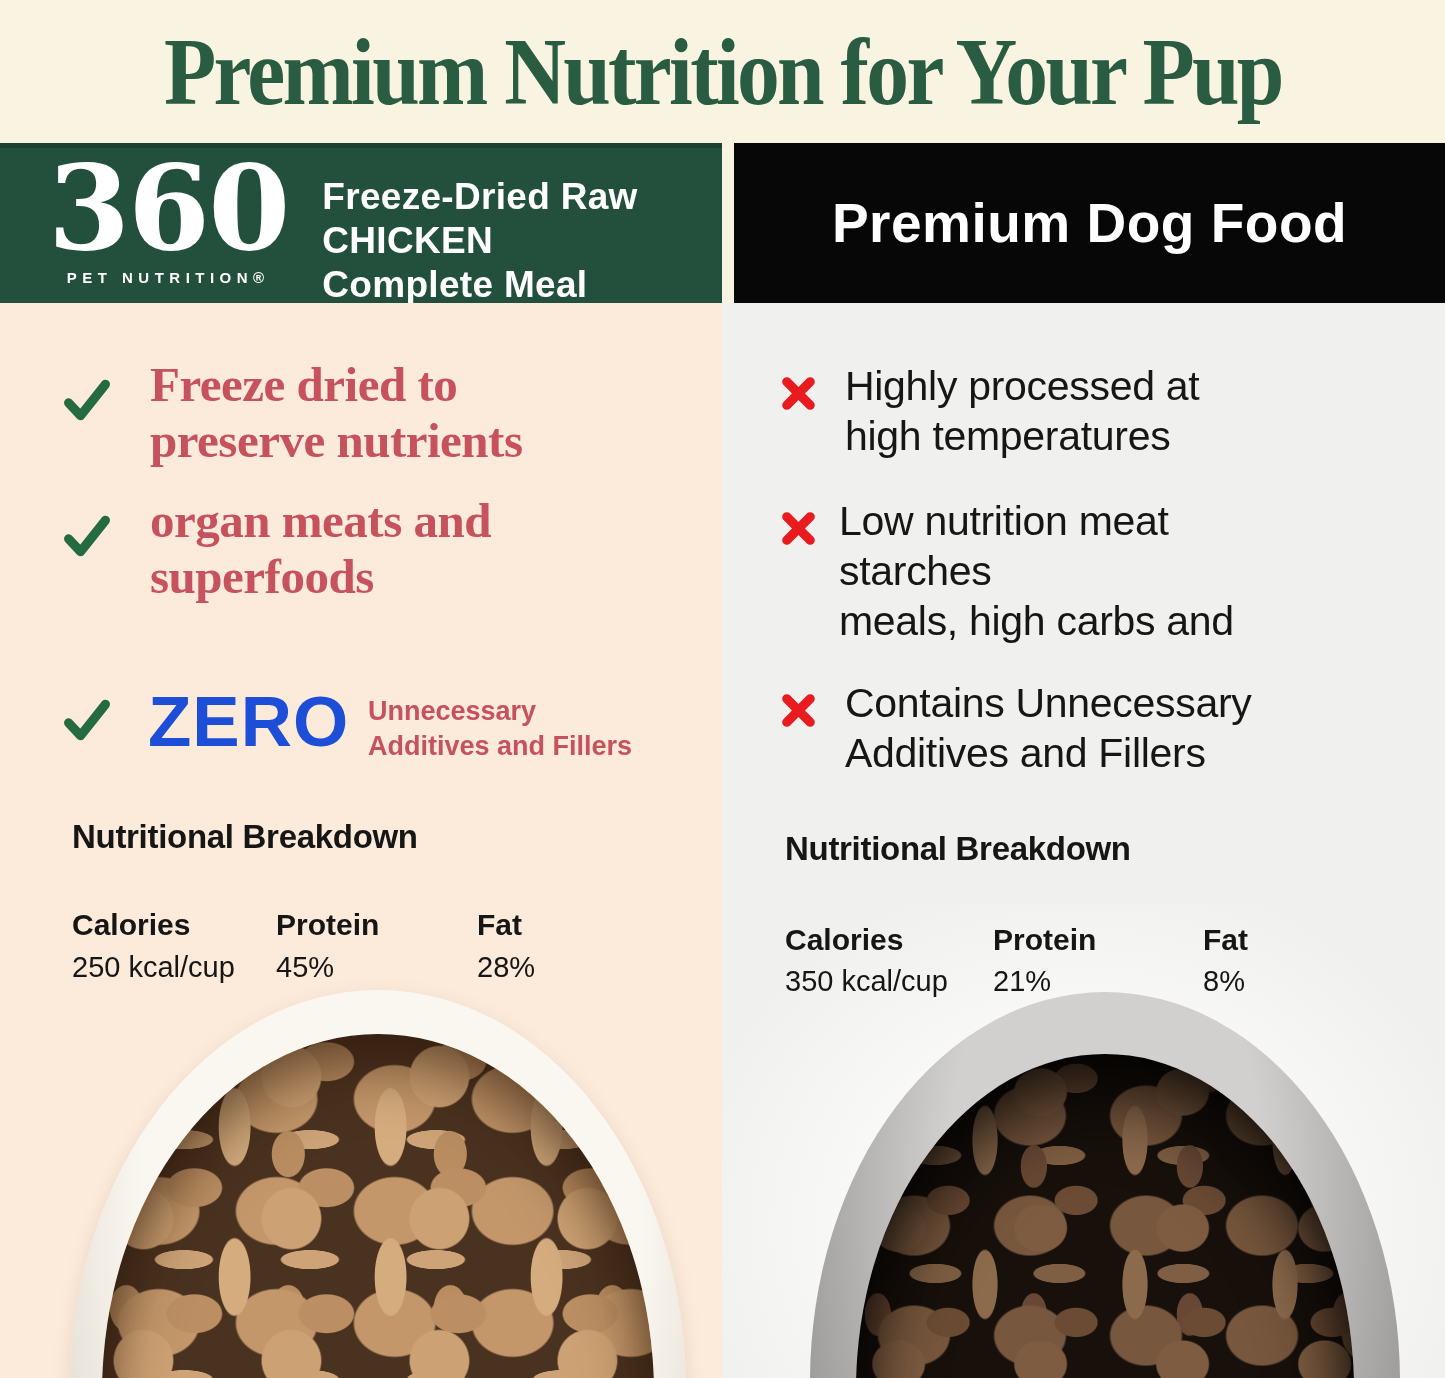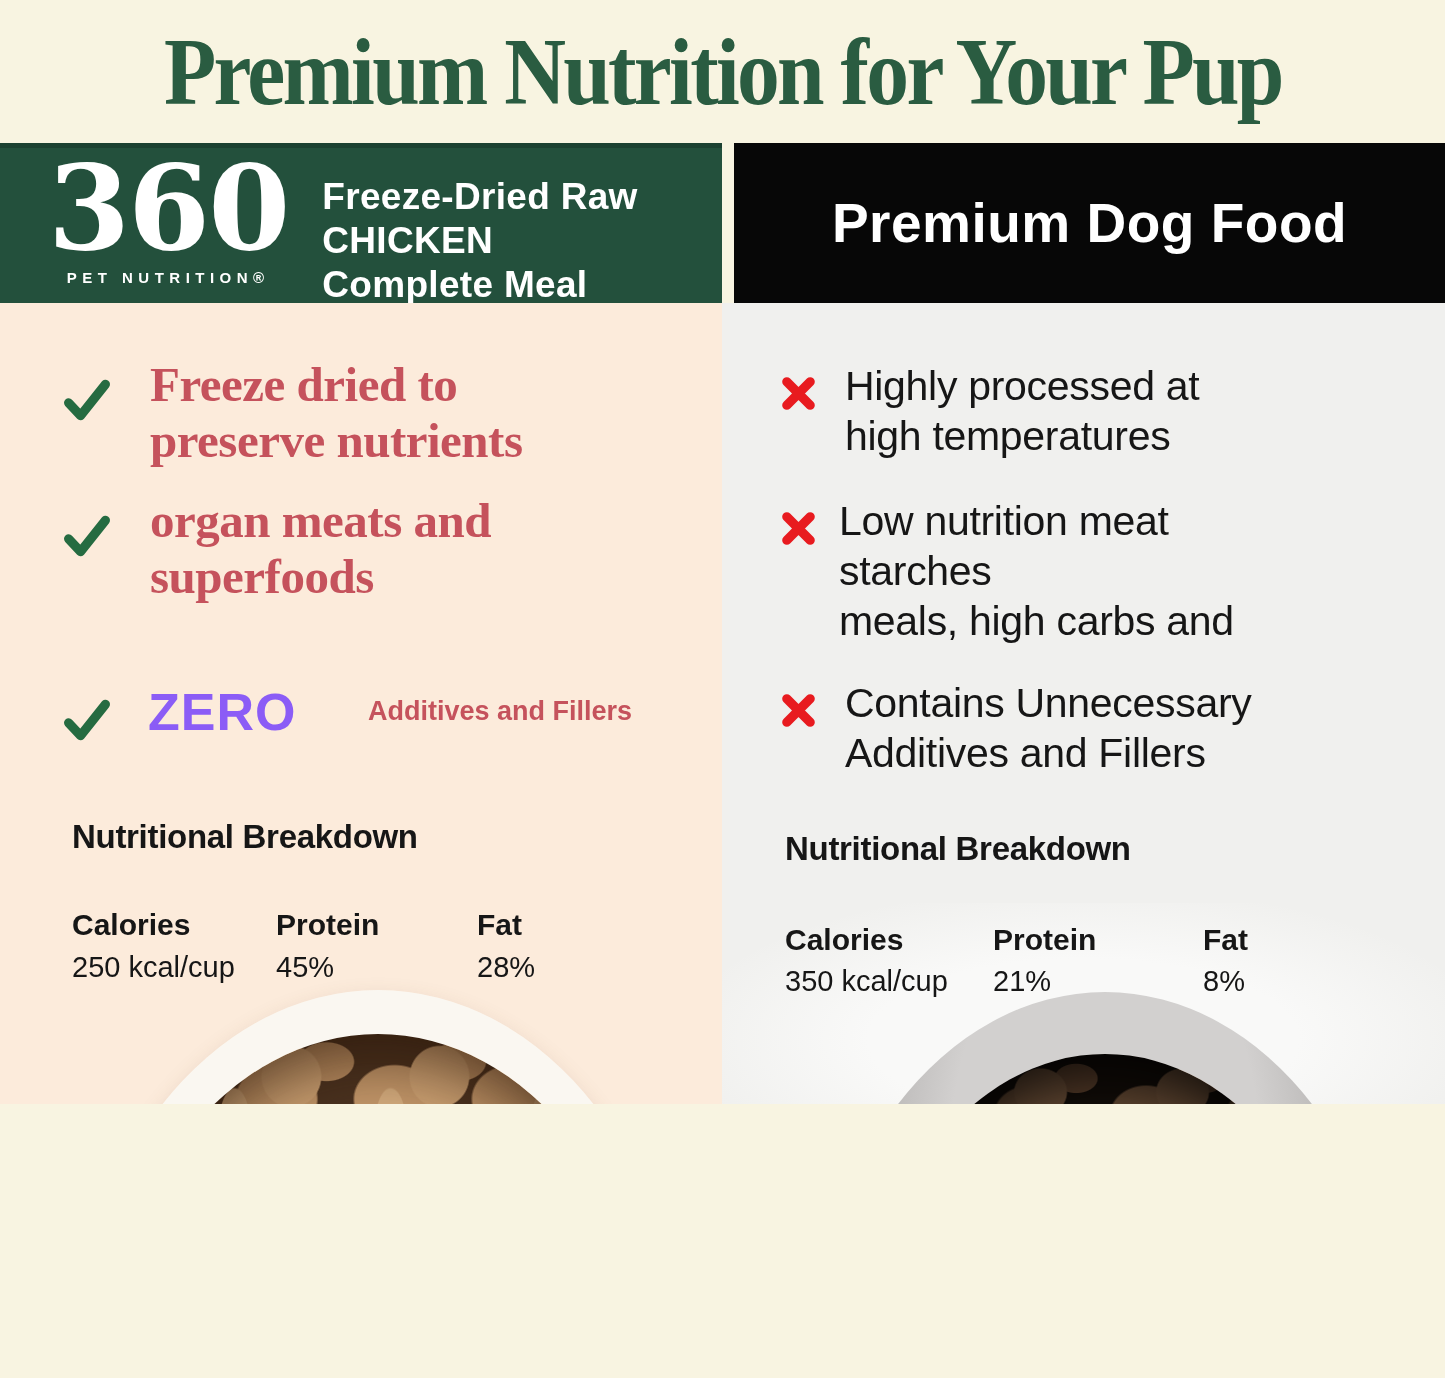--- a/index.html
+++ b/index.html
@@ -21,31 +21,31 @@
   .bar-left{width:722px;height:100%;background:#23503c;
     box-shadow:inset 0 5px 0 rgba(0,0,0,.18);
     display:flex;align-items:center;gap:34px;padding-left:48px;box-sizing:border-box;color:#fff;}
   .bar-right{flex:1;height:100%;background:#070707;display:flex;align-items:center;justify-content:center;color:#fff;}
   .logo{text-align:center;flex:0 0 auto;}
   .logo-number{font-family:"DejaVu Serif",serif;font-weight:bold;font-size:118px;line-height:.82;letter-spacing:-2px;}
   .logo-sub{font-size:15px;font-weight:bold;letter-spacing:5.5px;margin-top:12px;white-space:nowrap;}
   .product-name{font-weight:bold;font-size:37px;line-height:44px;letter-spacing:.3px;margin-top:36px;}
   .competitor-title{font-weight:bold;font-size:55px;letter-spacing:.5px;}
   
-  .columns{position:absolute;left:0;top:303px;width:100%;height:801px;display:flex;text-decoration:underline;}
+  .columns{position:absolute;left:0;top:303px;width:100%;height:1075px;display:flex;text-decoration:underline;}
   .col{position:relative;height:100%;overflow:hidden;}
   .col-left{width:722px;background:#fcebdb;}
   .col-right{flex:1;background:#f0f0ee;}
   .point-icon{position:absolute;}
   .point-text{position:absolute;white-space:nowrap;}
   
   .benefit{font-family:"Liberation Serif",serif;font-weight:bold;color:#c5525c;
     font-size:49px;line-height:56px;letter-spacing:-.5px;}
-  .zero-big{position:absolute;left:148px;top:383px;font-weight:bold;font-size:52px;
-    letter-spacing:1px;color:#8b5cf6;line-height:1;}
+  .zero-big{position:absolute;left:148px;top:383px;font-weight:bold;font-size:71px;
+    letter-spacing:1px;color:#1d4ed8;line-height:1;}
   .zero-side{position:absolute;left:368px;top:391px;font-weight:bold;font-size:27px;
     line-height:35px;color:#c5525c;letter-spacing:0;}
   
   .drawback{color:#161616;font-size:41px;line-height:50px;letter-spacing:-.3px;font-weight:500;}
   
   .nutrition{position:absolute;color:#161616;}
   .nut-heading{font-weight:bold;font-size:33px;letter-spacing:-.3px;white-space:nowrap;}
   .nut-col{position:absolute;white-space:nowrap;}
   .nut-label{font-weight:bold;font-size:30px;}
   .nut-value{position:absolute;font-size:29px;font-weight:normal;}
@@ -138,20 +138,21 @@
         <div>superfoods</div>
       </div>
 
       <span class="point-icon" style="left:62px;top:394px;">
         <svg width="50" height="46" viewBox="0 0 54 50">
             <path d="M7 28 L20 42 L47 8" fill="none" stroke="#256b41" stroke-width="10" stroke-linecap="round" stroke-linejoin="round"></path>
           </svg>
       </span>
       <div class="zero-big">ZERO</div>
       <div class="zero-side">
+        <div>Unnecessary</div>
         <div>Additives and Fillers</div>
       </div>
 
       <div class="nutrition">
         <div class="nut-heading">Nutritional Breakdown</div>
         <div class="nut-col" style="left:0;">
           <div class="nut-label">Calories</div>
           <div class="nut-value">250 kcal/cup</div>
         </div>
         <div class="nut-col" style="left:204px;">

